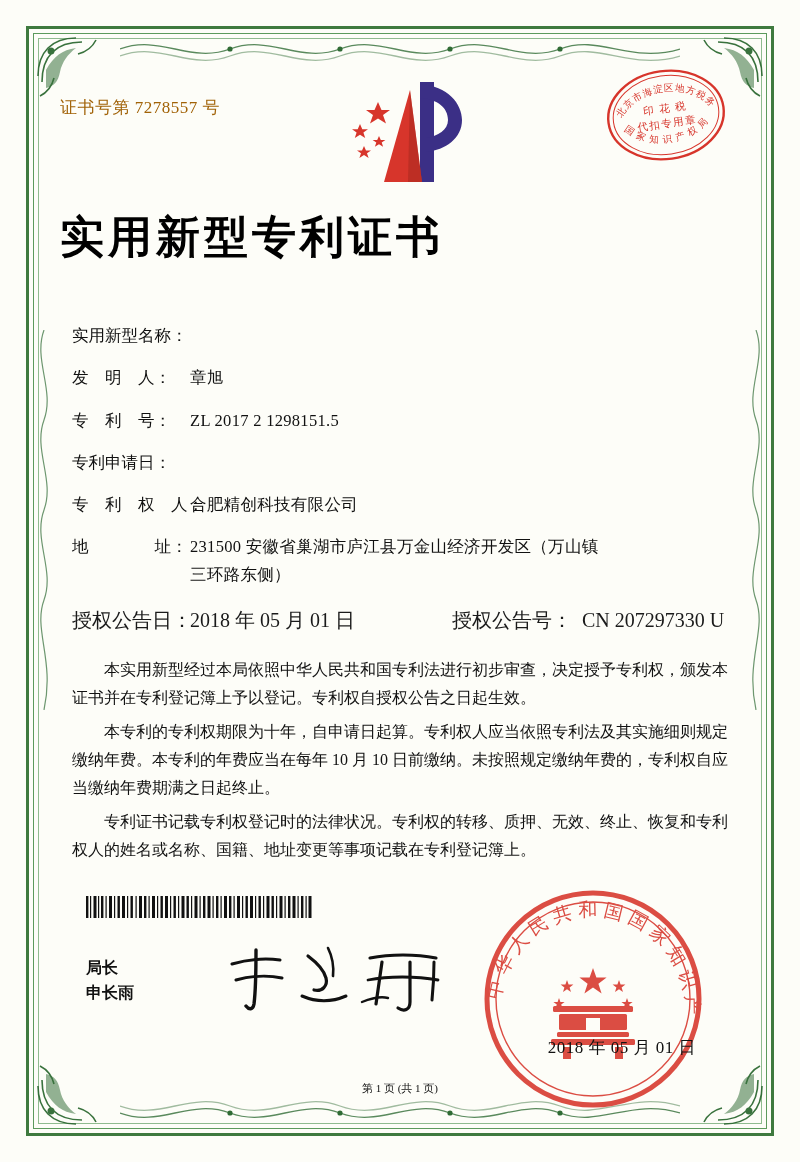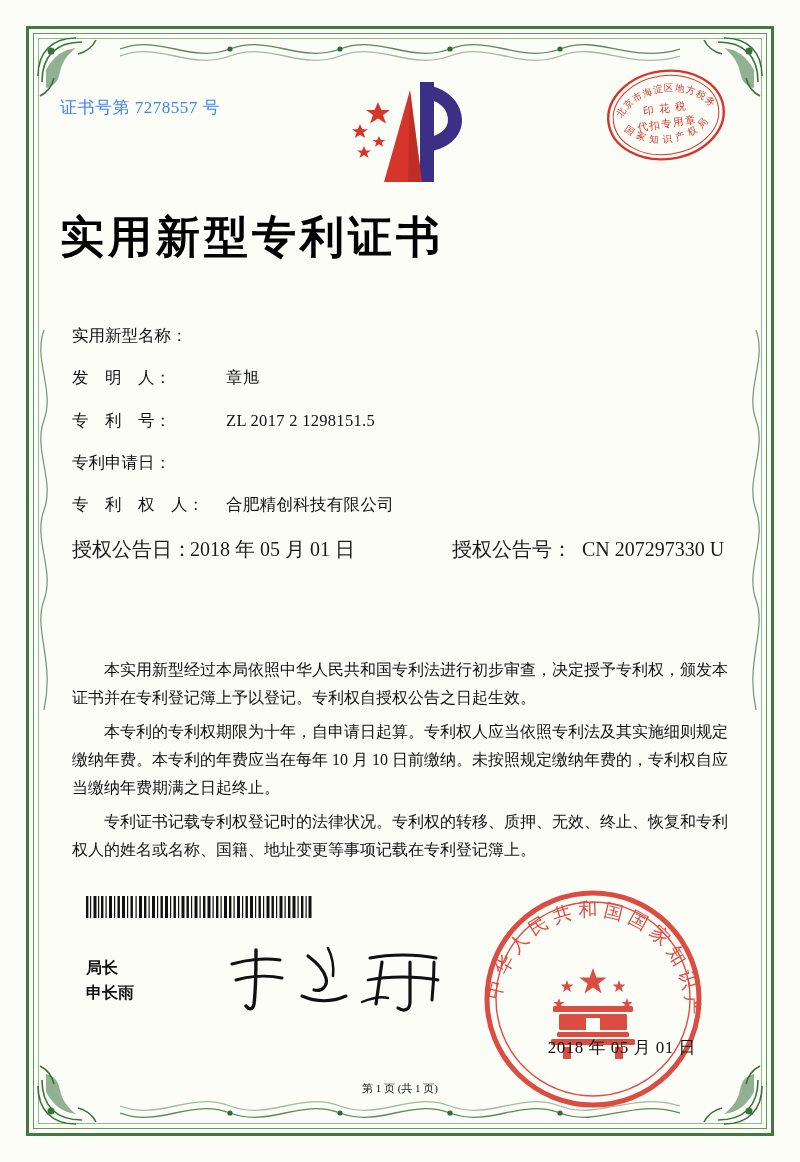--- a/index.html
+++ b/index.html
@@ -86,21 +86,21 @@
     position: absolute;
     left: 60px; top: 58px;
     width: 680px; height: 1046px;
   }
 
   .cert-no {
     position: absolute;
     left: 0; top: 38px;
     font-size: 17px;
     letter-spacing: .5px;
-    color: #3b82f6;
+    color: #a16207;
   }
 
   
   .logo {
     position: absolute;
     left: 278px; top: 16px;
     width: 150px; height: 120px;
   }
   .logo svg { width: 100%; height: 100%; display: block; }
 
@@ -129,21 +129,20 @@
     position: absolute;
     left: 12px; top: 268px;
     width: 660px;
     font-size: 16.5px;
     line-height: 1.2;
   }
   .field-row {
     display: flex;
     align-items: flex-start;
     margin-bottom: 22.5px;
-    gap: 36px;
   }
   .field-label {
     width: 118px;
     flex: 0 0 118px;
     letter-spacing: 0px;
     color: #111;
     white-space: pre;
   }
   .field-value {
     flex: 1;
@@ -374,20 +373,27 @@
 
       <div class="field-row">
         <div class="field-label">专利申请日：</div>
       </div>
 
       <div class="field-row">
         <div class="field-label">专　利　权　人：</div>
         <div class="field-value">合肥精创科技有限公司</div>
       </div>
 
+      <div class="field-row">
+        <div class="field-label">地　　　　址：</div>
+        <div class="field-value">
+          <span>231500 安徽省巢湖市庐江县万金山经济开发区（万山镇</span>
+          <span class="line2">三环路东侧）</span>
+        </div>
+      </div>
 
       <div class="pub-row">
         <div class="pub-left">授权公告日：</div>
         <div class="pub-left-val">2018 年 05 月 01 日</div>
         <div class="pub-right-label">授权公告号：</div>
         <div class="pub-right-val">CN 207297330 U</div>
       </div>
 
     </div>
 

